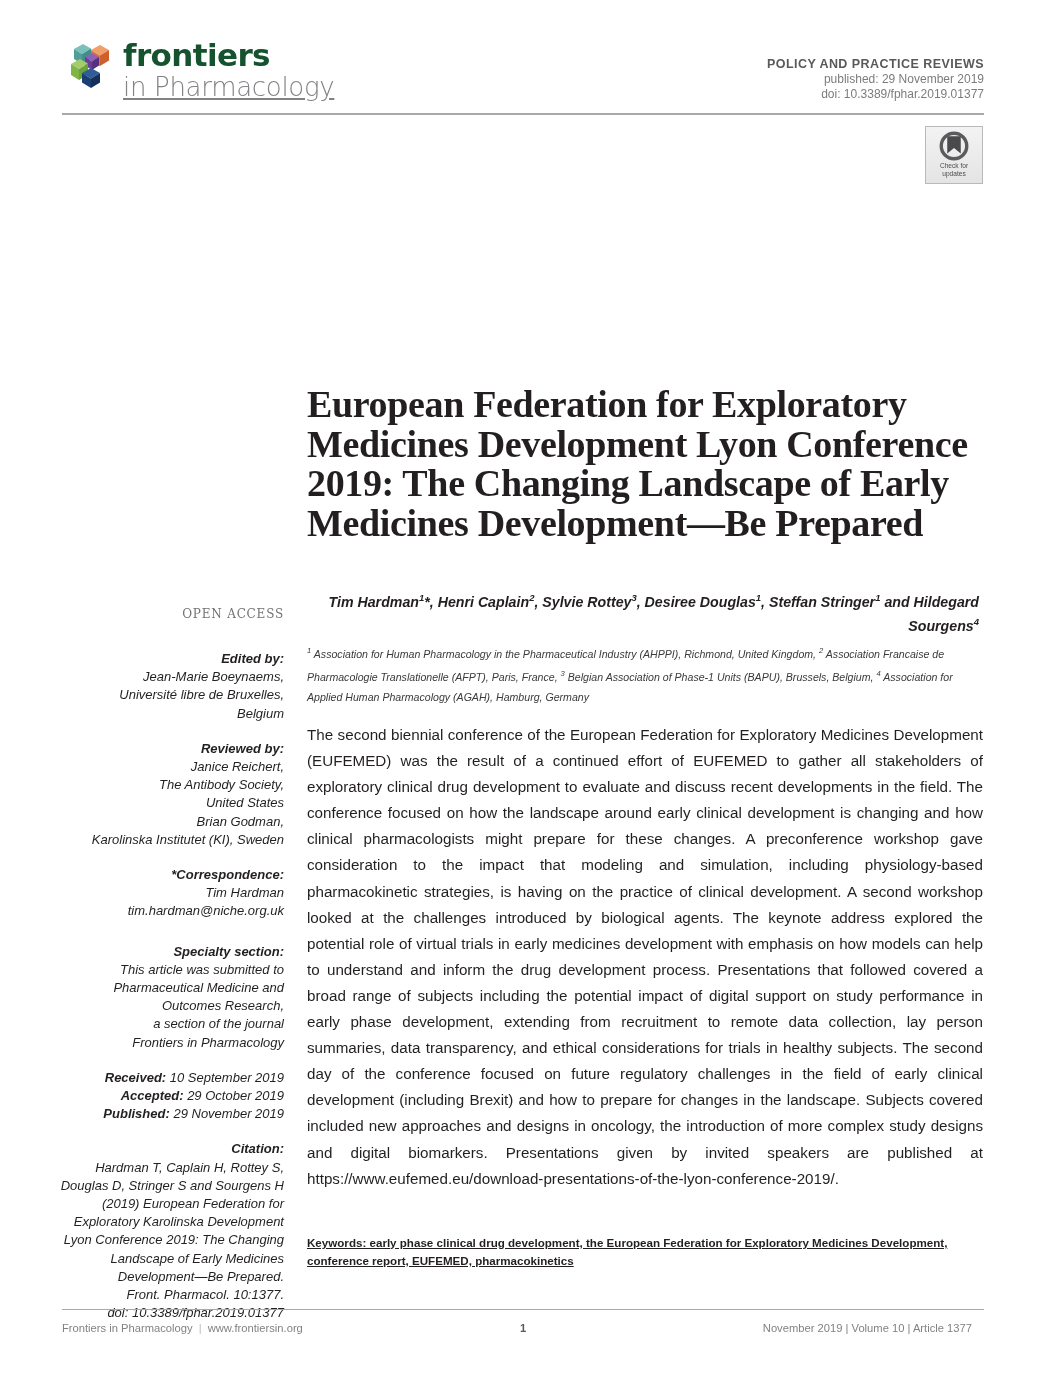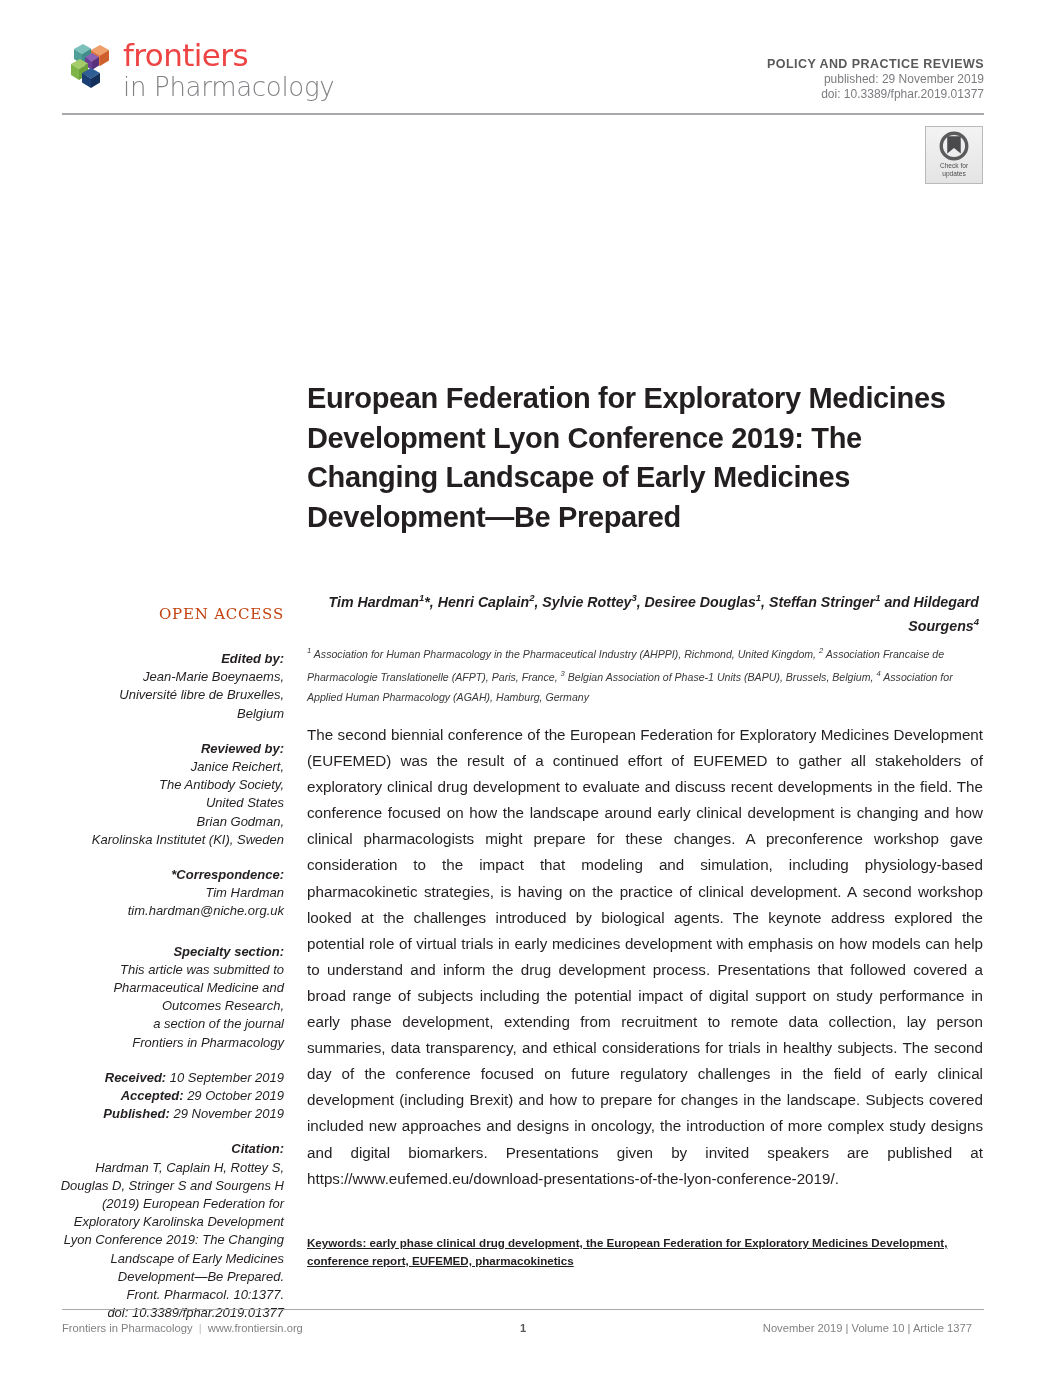--- a/index.html
+++ b/index.html
@@ -39,36 +39,37 @@
     margin-top: 2px;
   }
   .logo-mark svg { display: block; }
 
   .logo-words {
     margin-left: 9px;
     line-height: 1;
   }
   .logo-frontiers {
     font-family: "DejaVu Sans", sans-serif;
-    font-weight: normal;
+    font-weight: bold;
     font-size: 31px;
-    color: #ef4444;
+    color: #14532d;
     letter-spacing: -0.6px;
     display: block;
     line-height: 34px;
   }
   .logo-sub {
     font-family: "DejaVu Sans", sans-serif;
     font-weight: 300;
     font-size: 26px;
     color: #808285;
     letter-spacing: -0.3px;
     display: block;
     line-height: 29px;
     margin-top: 1px;
+    text-decoration: underline;
   }
 
   .header-right {
     position: absolute;
     right: 60px;
     top: 56px;
     text-align: right;
     margin-left: 40px;
   }
   .hr-type {
@@ -118,23 +119,23 @@
     margin-top: 1px;
     font-family: "Liberation Sans", sans-serif;
   }
 
   
   .title {
     position: absolute;
     left: 307px;
     top: 360px;
     width: 672px;
-    font-family: Liberation Sans, sans-serif;
-    font-weight: bold;
-    font-size: 29px;
+    font-family: Liberation Serif, serif;
+    font-weight: bold;
+    font-size: 38px;
     line-height: 39.5px;
     color: #231f20;
     letter-spacing: -0.35px;
   }
 
   
   .authors {
     position: absolute;
     left: 307px;
     top: 588px;
@@ -188,22 +189,22 @@
   
   .sidebar {
     position: absolute;
     left: 60px;
     top: 604px;
     width: 224px;
     text-align: right;
   }
   .open-access {
     font-family: "DejaVu Serif", serif;
-    font-size: 15px;
-    color: #c2410c;
+    font-size: 12px;
+    color: #737373;
     letter-spacing: 0.8px;
     line-height: 20px;
     margin-bottom: 26px;
   }
   .sb-block {
     font-size: 13px;
     font-style: italic;
     line-height: 18.2px;
     color: #231f20;
     margin-bottom: 17px;

